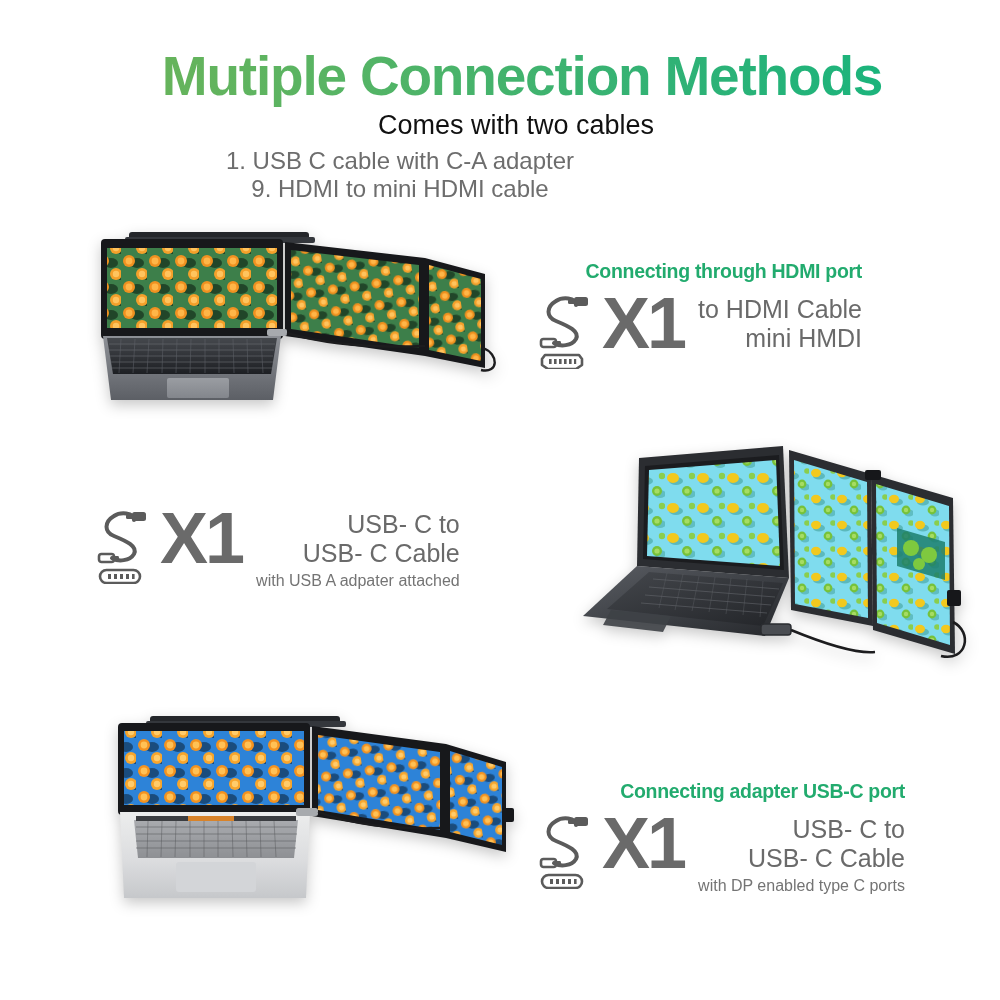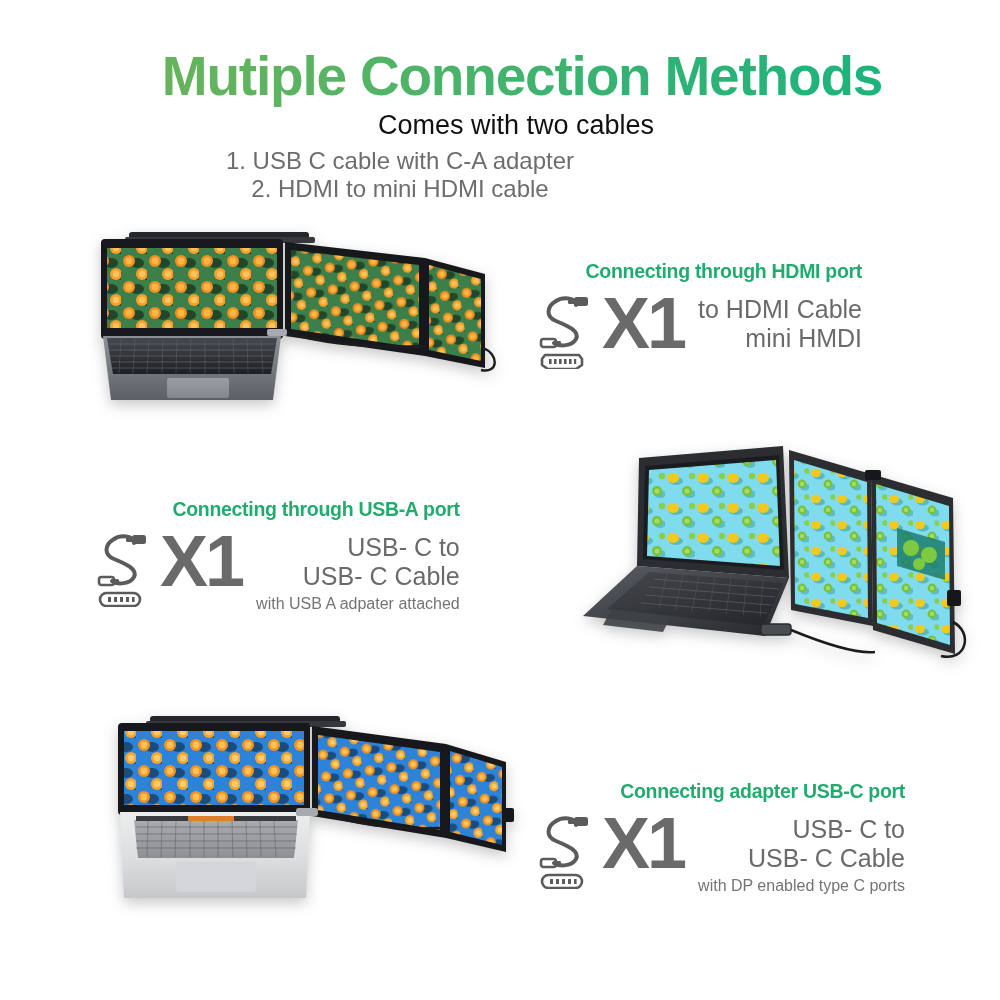--- a/index.html
+++ b/index.html
@@ -59,21 +59,21 @@
 </style>
 </head>
 <body>
 
 <div class="page">
 
   <div class="title">Mutiple Connection Methods</div>
   <div class="subtitle">Comes with two cables</div>
   <div class="bullet-list">
     <div>1. USB C cable with C-A adapter</div>
-    <div>2. HDMI to mini HDMI cable</div>
+    <div>9. HDMI to mini HDMI cable</div>
   </div>
 
   <div class="scene shadowed" style="left:95px; top:228px; width:410px; height:200px;">
     <svg viewBox="0 0 410 200" width="410" height="200">
       <defs>
         <linearGradient id="g1base" x1="0" y1="0" x2="0" y2="1">
           <stop offset="0" stop-color="#8d9096"></stop>
             <stop offset="0.5" stop-color="#76797f"></stop>
           <stop offset="1" stop-color="#5c5f65"></stop>
         </linearGradient>
@@ -176,21 +176,20 @@
       </div>
       <div class="qty">X1</div>
       <div class="desc">
         <div class="desc-line">to HDMI Cable</div>
         <div class="desc-line">mini HMDI</div>
       </div>
     </div>
   </div>
 
   <div class="block" style="left:96px; top:498px;">
-    <div class="block-head">Connecting through USB-A port</div>
     <div class="block-body">
       <div class="cable-icon">
         <svg viewBox="0 0 54 78" width="54" height="78">
           <path d="M38 14 C38 6, 24 6, 18 10 C8 16, 8 26, 18 30 C30 35, 42 40, 38 48 C34 55, 22 56, 16 52" stroke="#5b5b5b" stroke-width="4" fill="none" stroke-linecap="round"></path>
           <rect x="36" y="6" width="14" height="9" rx="2.5" fill="#5b5b5b"></rect>
           <rect x="30" y="8" width="8" height="5" rx="1.6" fill="#5b5b5b"></rect>
           <rect x="3" y="48" width="15" height="8" rx="2.5" fill="none" stroke="#5b5b5b" stroke-width="2.6"></rect>
           <rect x="16" y="50" width="7" height="4" rx="1.4" fill="#5b5b5b"></rect>
 
           <rect x="4" y="64" width="40" height="13" rx="6.5" fill="none" stroke="#5b5b5b" stroke-width="2.6"></rect>

